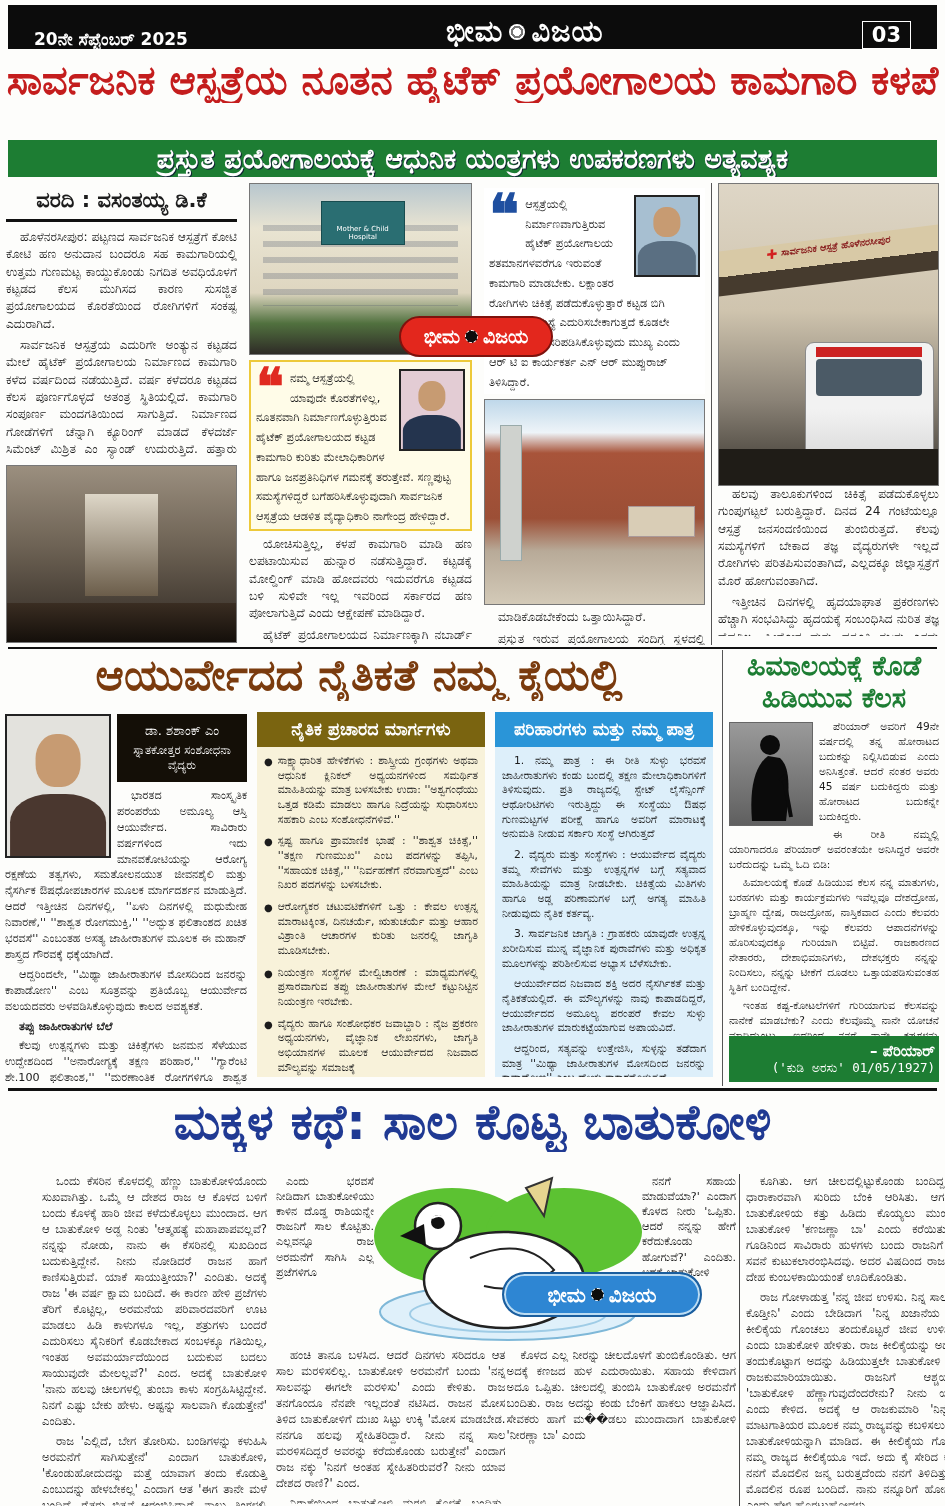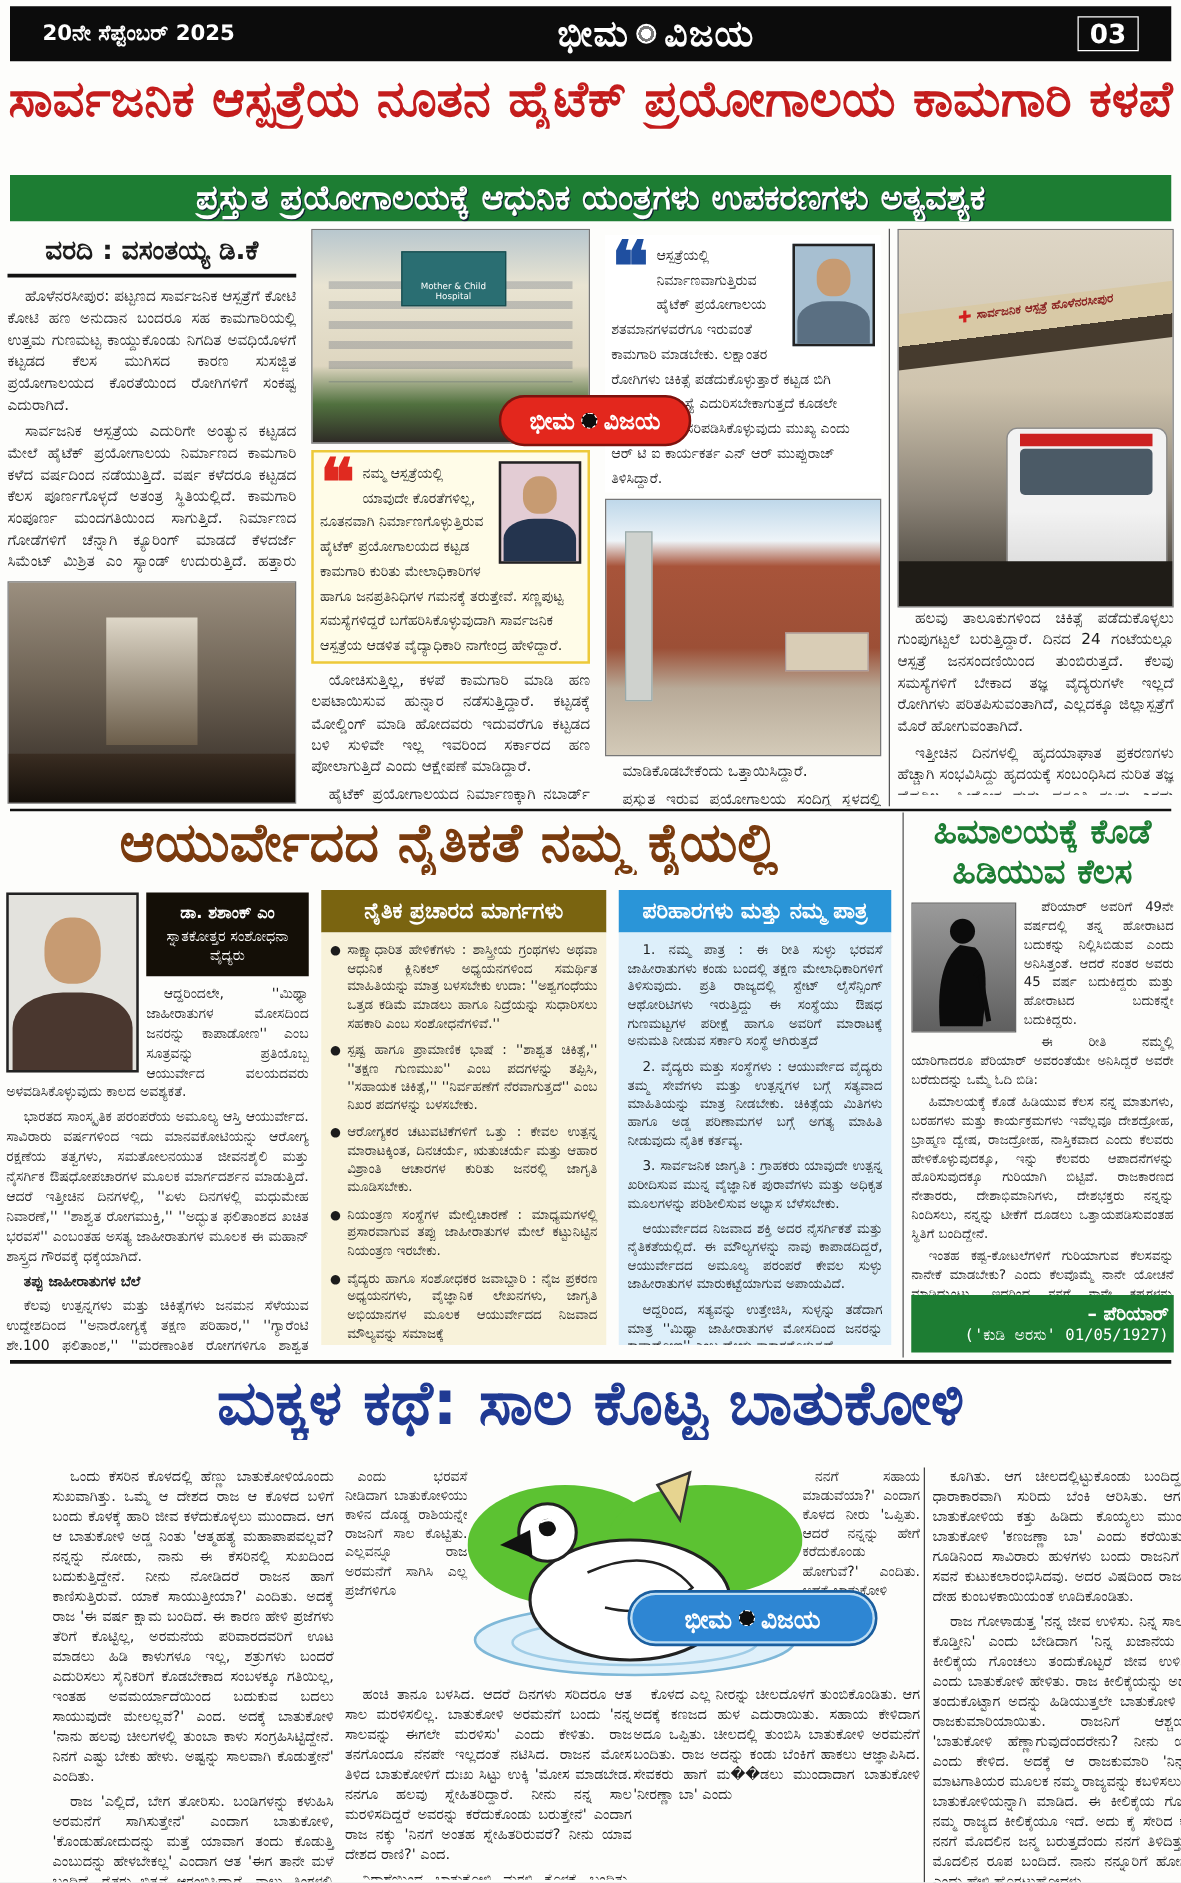--- a/index.html
+++ b/index.html
@@ -1,20 +1,20 @@
 <!DOCTYPE html>
 <html><head>
 <meta charset="utf-8">
 <style>
   html,body{margin:0;padding:0;background:#e8e8e8;}
   .page{position:relative;width:945px;height:1506px;background:#fdfdfb;margin:0 auto;
         font-family:"DejaVu Sans",sans-serif;color:#1c1c1c;overflow:hidden;}
   
   .topbar{position:absolute;left:8px;top:5px;right:8px;height:44px;background:#0c0c0c;
-          display:flex;align-items:center;justify-content:space-between;padding:0 26px;box-sizing:border-box;}
+          display:flex;align-items:flex-end;justify-content:space-between;padding:0 26px;box-sizing:border-box;}
   .topbar .date{color:#fff;font-weight:bold;font-size:17px;}
   .masthead{display:flex;align-items:center;gap:6px;color:#fff;font-weight:bold;font-size:29px;letter-spacing:1px;}
   .sun{display:inline-block;width:16px;height:16px;border-radius:50%;
        background:radial-gradient(circle,#ffffff 0 35%,#777 36% 55%,#fff 56%);}
   .pagenum{color:#fff;font-weight:bold;font-size:21px;border:1px solid #fff;padding:1px 9px;}
   
   .headline-main{position:absolute;top:57px;left:0;width:945px;text-align:center;color:#c41d1d;
                  font-weight:bold;font-size:40px;line-height:1.15;white-space:nowrap;overflow:hidden;}
   .subhead-bar{position:absolute;top:140px;left:8px;right:8px;height:37px;background:#1d7d33;color:#fff;
                display:flex;align-items:center;justify-content:center;font-weight:bold;font-size:27px;
@@ -84,21 +84,21 @@
   
   .rule{position:absolute;left:8px;right:8px;background:#111;}
   
   .ayu-head{position:absolute;top:650px;left:0;width:718px;text-align:center;color:#7a3b0e;font-weight:bold;
             font-size:43px;white-space:nowrap;overflow:hidden;}
   .ayu{position:absolute;top:712px;left:0;width:718px;height:374px;display:flex;}
   .acol{box-sizing:border-box;padding:0 5px;overflow:hidden;}
   .acol.a1{width:252px;} .acol.a2{width:238px;} .acol.a3{width:228px;}
   .doc-photo{float:left;width:102px;height:140px;margin:2px 6px 3px 0;border:2px solid #222;}
   .namebox{background:#140f07;color:#fff;text-align:center;padding:9px 4px;margin:2px 0 6px;overflow:hidden;}
-  .namebox .nm{font-weight:bold;font-size:13px;margin-bottom:4px;}
+  .namebox .nm{font-weight:normal;font-size:13px;margin-bottom:4px;}
   .namebox .tt{font-size:11.5px;line-height:1.3;}
   .acol p{font-size:11.2px;}
   .boxhead{color:#fff;font-weight:bold;font-size:17.5px;text-align:center;padding:7px 3px;white-space:nowrap;overflow:hidden;}
   .bh-olive{background:#7a6410;} .bh-blue{background:#2a95d8;}
   .boxbody{padding:7px 7px 4px;box-sizing:border-box;overflow:hidden;}
   .bb-cream{background:#f8f2da;height:330px;} .bb-blue{background:#ddeffa;height:330px;}
   .bullet{display:flex;gap:5px;margin:0 0 7px;}
   .bullet .dot{flex-shrink:0;font-size:10px;line-height:1.5;}
   .bullet p{margin:0;text-indent:0;font-size:10.8px;line-height:1.36;text-align:justify;}
   .bb-blue p{font-size:10.8px;line-height:1.36;margin:0 0 6px;text-indent:12px;text-align:justify;}
@@ -222,22 +222,22 @@
   <div class="ayu">
     <div class="acol a1">
       <div class="doc-photo avatar av-doc">
         <span class="head"></span>
         <span class="torso"></span>
       </div>
       <div class="namebox">
         <div class="nm">ಡಾ. ಶಶಾಂಕ್ ಎಂ</div>
         <div class="tt">ಸ್ನಾತಕೋತ್ತರ ಸಂಶೋಧನಾ ವೈದ್ಯರು</div>
       </div>
+      <p>ಭಾರತದ ಸಾಂಸ್ಕೃತಿಕ ಪರಂಪರೆಯ ಅಮೂಲ್ಯ ಆಸ್ತಿ ಆಯುರ್ವೇದ. ಸಾವಿರಾರು ವರ್ಷಗಳಿಂದ ಇದು ಮಾನವಕೋಟಿಯನ್ನು ಆರೋಗ್ಯ ರಕ್ಷಣೆಯ ತತ್ವಗಳು, ಸಮತೋಲನಯುತ ಜೀವನಶೈಲಿ ಮತ್ತು ನೈಸರ್ಗಿಕ ಔಷಧೋಪಚಾರಗಳ ಮೂಲಕ ಮಾರ್ಗದರ್ಶನ ಮಾಡುತ್ತಿದೆ. ಆದರೆ ಇತ್ತೀಚಿನ ದಿನಗಳಲ್ಲಿ, ''ಏಳು ದಿನಗಳಲ್ಲಿ ಮಧುಮೇಹ ನಿವಾರಣೆ,'' ''ಶಾಶ್ವತ ರೋಗಮುಕ್ತಿ,'' ''ಅದ್ಭುತ ಫಲಿತಾಂಶದ ಖಚಿತ ಭರವಸೆ'' ಎಂಬಂತಹ ಅಸತ್ಯ ಜಾಹೀರಾತುಗಳ ಮೂಲಕ ಈ ಮಹಾನ್ ಶಾಸ್ತ್ರದ ಗೌರವಕ್ಕೆ ಧಕ್ಕೆಯಾಗಿದೆ.</p>
       <p>ಆದ್ದರಿಂದಲೇ, ''ಮಿಥ್ಯಾ ಜಾಹೀರಾತುಗಳ ಮೋಸದಿಂದ ಜನರನ್ನು ಕಾಪಾಡೋಣ'' ಎಂಬ ಸೂತ್ರವನ್ನು ಪ್ರತಿಯೊಬ್ಬ ಆಯುರ್ವೇದ ವಲಯದವರು ಅಳವಡಿಸಿಕೊಳ್ಳುವುದು ಕಾಲದ ಅವಶ್ಯಕತೆ.</p>
-      <p>ಭಾರತದ ಸಾಂಸ್ಕೃತಿಕ ಪರಂಪರೆಯ ಅಮೂಲ್ಯ ಆಸ್ತಿ ಆಯುರ್ವೇದ. ಸಾವಿರಾರು ವರ್ಷಗಳಿಂದ ಇದು ಮಾನವಕೋಟಿಯನ್ನು ಆರೋಗ್ಯ ರಕ್ಷಣೆಯ ತತ್ವಗಳು, ಸಮತೋಲನಯುತ ಜೀವನಶೈಲಿ ಮತ್ತು ನೈಸರ್ಗಿಕ ಔಷಧೋಪಚಾರಗಳ ಮೂಲಕ ಮಾರ್ಗದರ್ಶನ ಮಾಡುತ್ತಿದೆ. ಆದರೆ ಇತ್ತೀಚಿನ ದಿನಗಳಲ್ಲಿ, ''ಏಳು ದಿನಗಳಲ್ಲಿ ಮಧುಮೇಹ ನಿವಾರಣೆ,'' ''ಶಾಶ್ವತ ರೋಗಮುಕ್ತಿ,'' ''ಅದ್ಭುತ ಫಲಿತಾಂಶದ ಖಚಿತ ಭರವಸೆ'' ಎಂಬಂತಹ ಅಸತ್ಯ ಜಾಹೀರಾತುಗಳ ಮೂಲಕ ಈ ಮಹಾನ್ ಶಾಸ್ತ್ರದ ಗೌರವಕ್ಕೆ ಧಕ್ಕೆಯಾಗಿದೆ.</p>
       <p style="font-weight:bold;">ತಪ್ಪು ಜಾಹೀರಾತುಗಳ ಬೆಲೆ</p>
       <p>ಕೆಲವು ಉತ್ಪನ್ನಗಳು ಮತ್ತು ಚಿಕಿತ್ಸೆಗಳು ಜನಮನ ಸೆಳೆಯುವ ಉದ್ದೇಶದಿಂದ ''ಅನಾರೋಗ್ಯಕ್ಕೆ ತಕ್ಷಣ ಪರಿಹಾರ,'' ''ಗ್ಯಾರೆಂಟಿ ಶೇ.100 ಫಲಿತಾಂಶ,'' ''ಮರಣಾಂತಿಕ ರೋಗಗಳಿಗೂ ಶಾಶ್ವತ ಚಿಕಿತ್ಸೆ'' ಎಂದು ಸಾರುತ್ತವೆ.</p>
 
     </div>
 
     <div class="acol a2">
       <div class="boxhead bh-olive">ನೈತಿಕ ಪ್ರಚಾರದ ಮಾರ್ಗಗಳು</div>
       <div class="boxbody bb-cream">
         <div class="bullet">
             <span class="dot">●</span>

